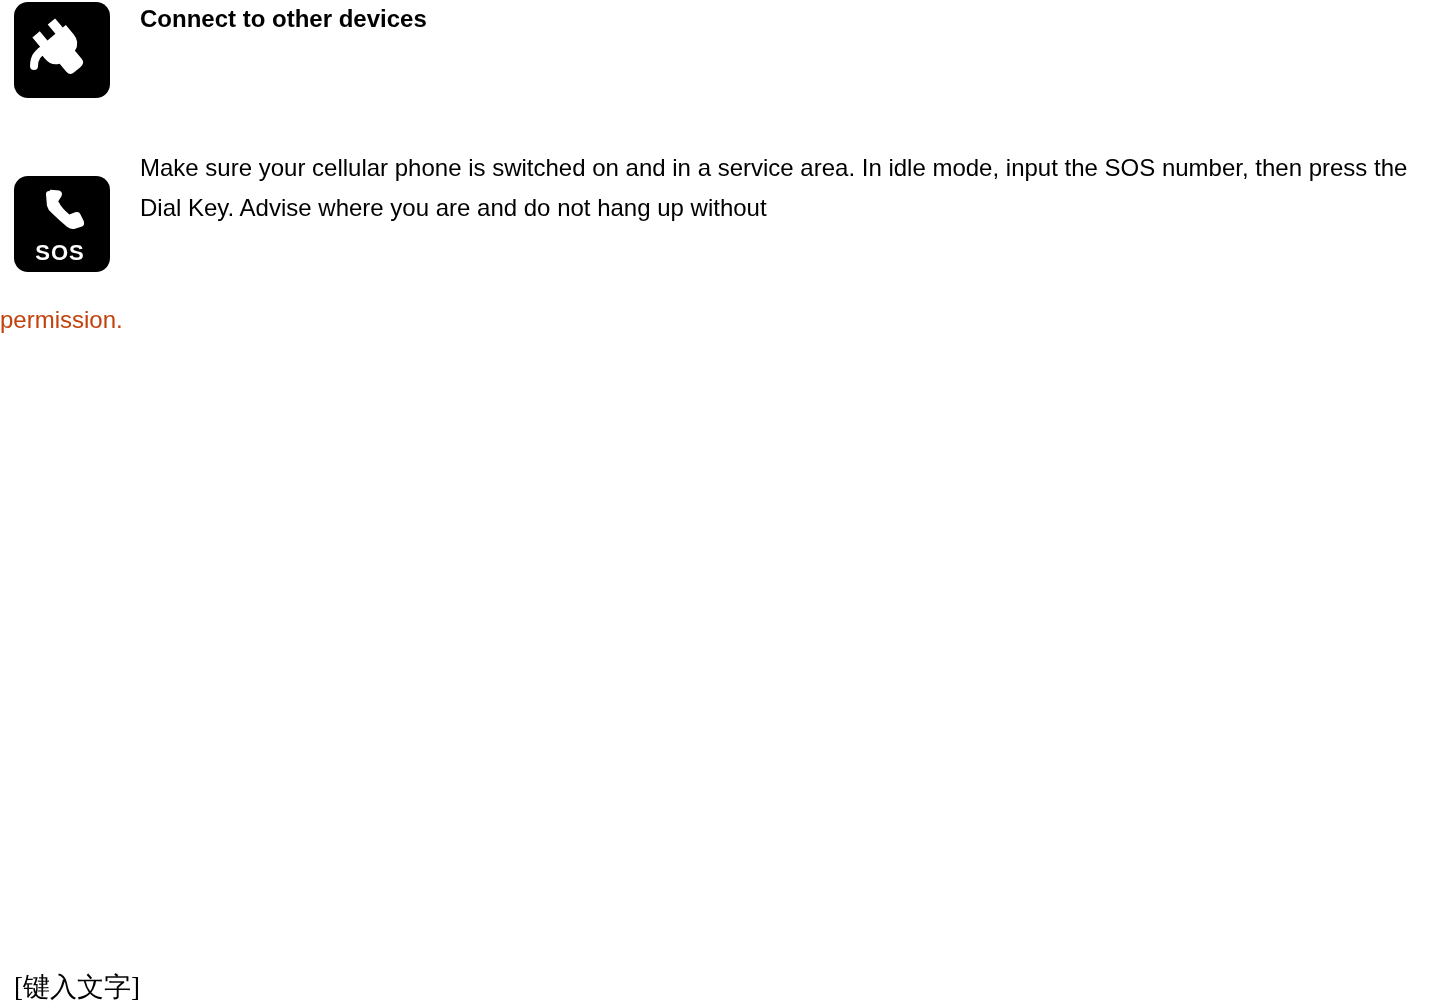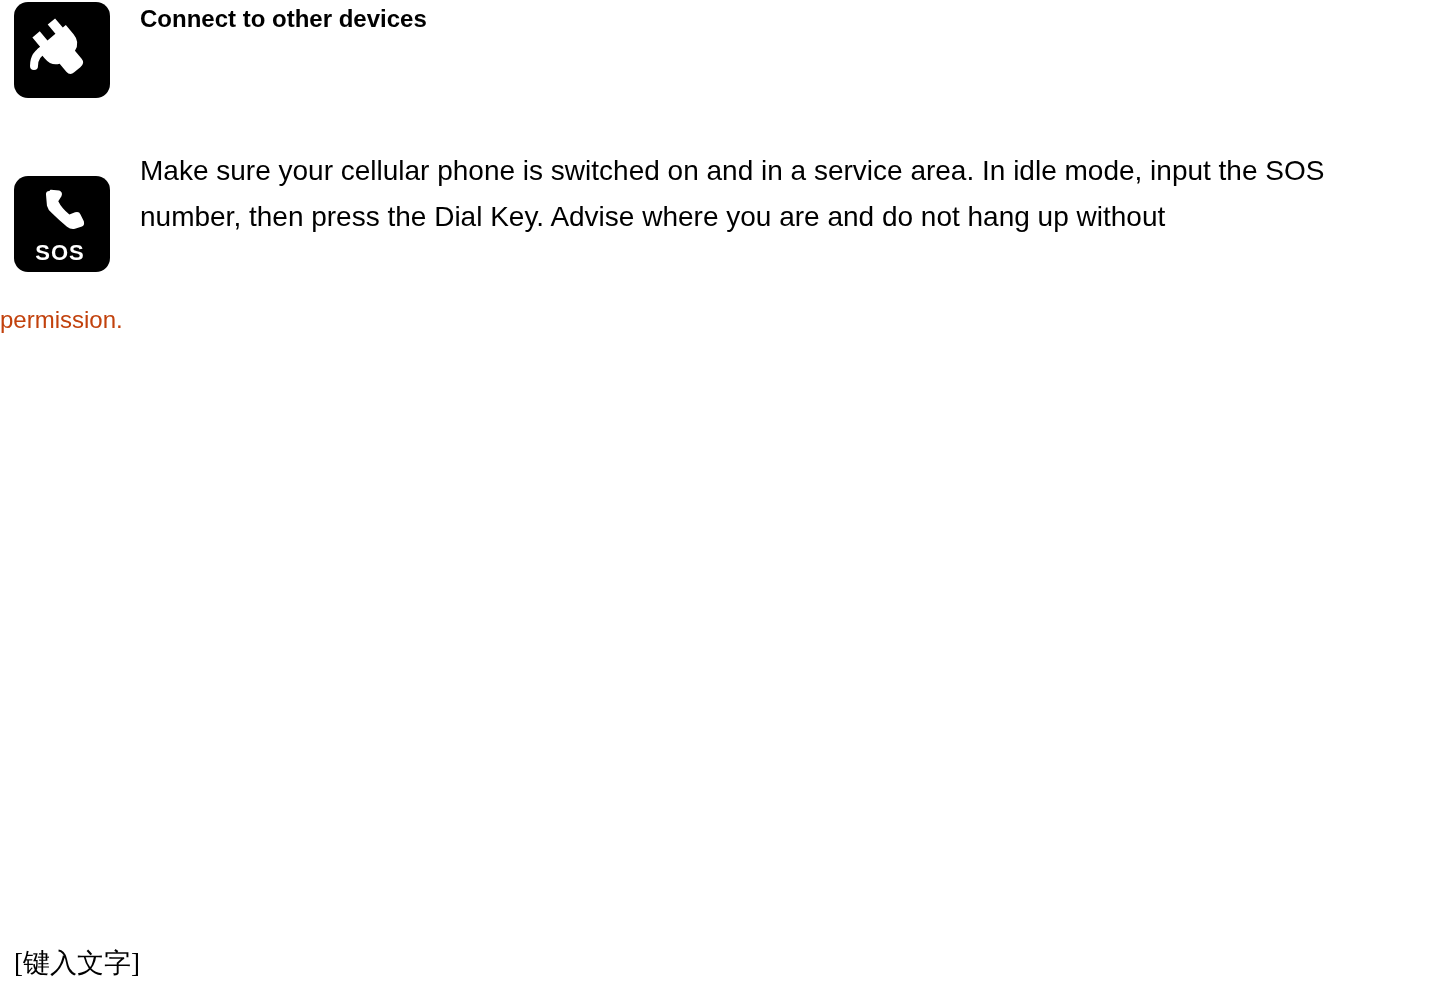--- a/index.html
+++ b/index.html
@@ -55,33 +55,33 @@
       color: black;
       line-height: 1.4;
       margin-bottom: 8px;
     }
     .body-text {
       font-size: 24px;
       color: black;
       line-height: 1.65;
     }
     .body-text-2 {
-      font-size: 28px;
+      font-size: 24px;
       color: black;
       line-height: 1.65;
     }
     .continuation {
       font-size: 24px;
       color: #c2410c;
       line-height: 1.65;
       margin-top: -2px;
     }
     .footer {
       position: absolute;
-      bottom: 24px;
+      bottom: 0;
       left: 14px;
       font-size: 27px;
       font-family: "SimSun", serif;
       color: black;
     }
     .plug-svg {
       width: 80px;
       height: 80px;
     }
     .sos-svg {

